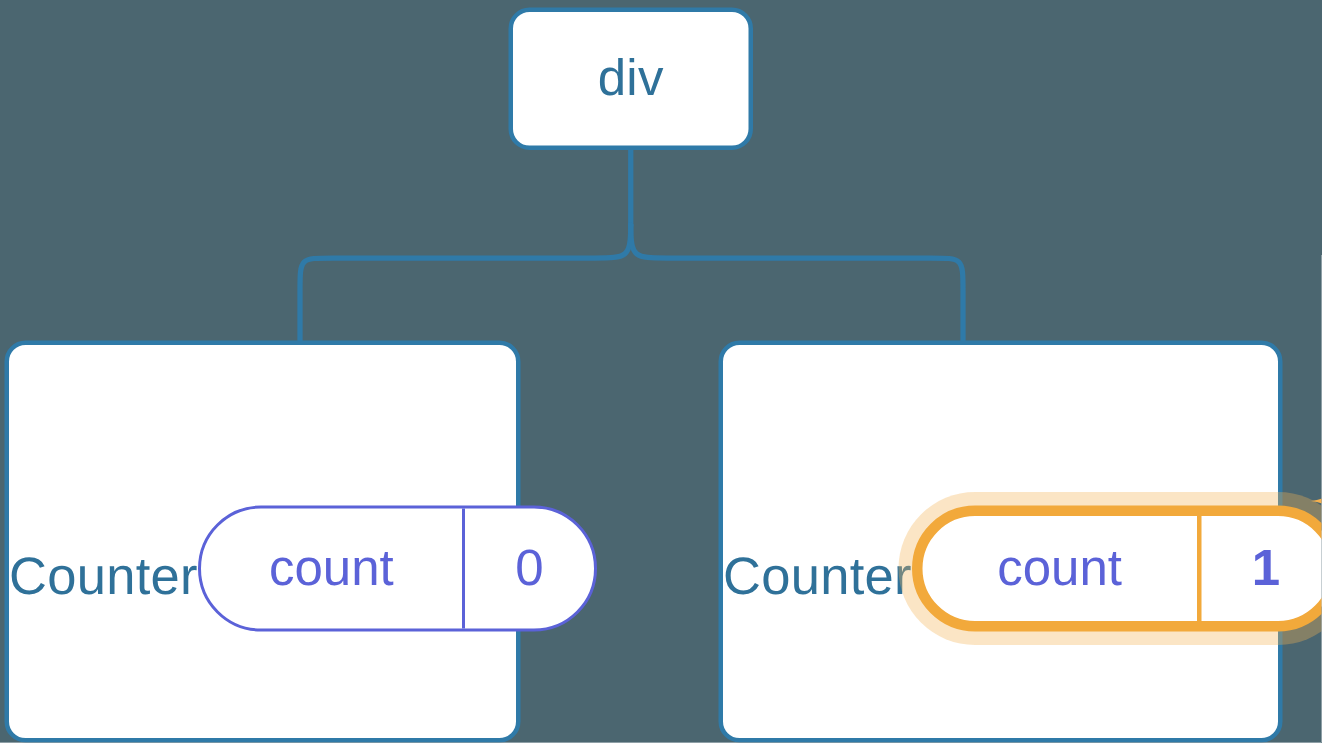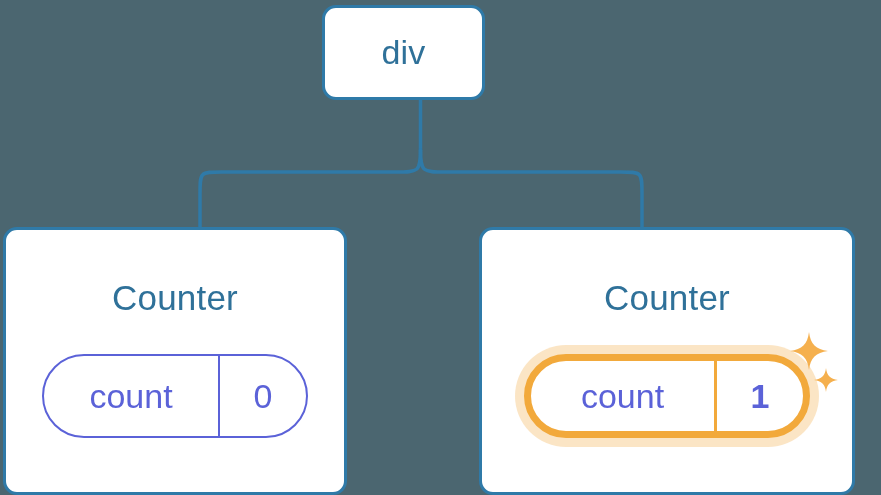--- a/index.html
+++ b/index.html
@@ -35,40 +35,40 @@
     position: absolute;
     z-index: 2;
     background: #ffffff;
     border: 3px solid #2f7aa8;
     border-radius: 14px;
     box-sizing: border-box;
   }
 
   
   #node-div {
-    left: 322px;
+    left: 339px;
     top: 5px;
     width: 163px;
     height: 95px;
     display: flex;
     align-items: center;
     justify-content: center;
   }
   #node-div .node-title {
     font-size: 34px;
     color: #2f7199;
     letter-spacing: 0.2px;
   }
 
   
   .component-card {
     top: 227px;
     height: 268px;
     display: flex;
-    flex-direction: column;
+    flex-direction: row;
     align-items: center;
     border-bottom-left-radius: 14px;
     border-bottom-right-radius: 14px;
   }
   #node-counter-left {
     left: 3px;
     width: 344px;
   }
   #node-counter-right {
     left: 479px;

